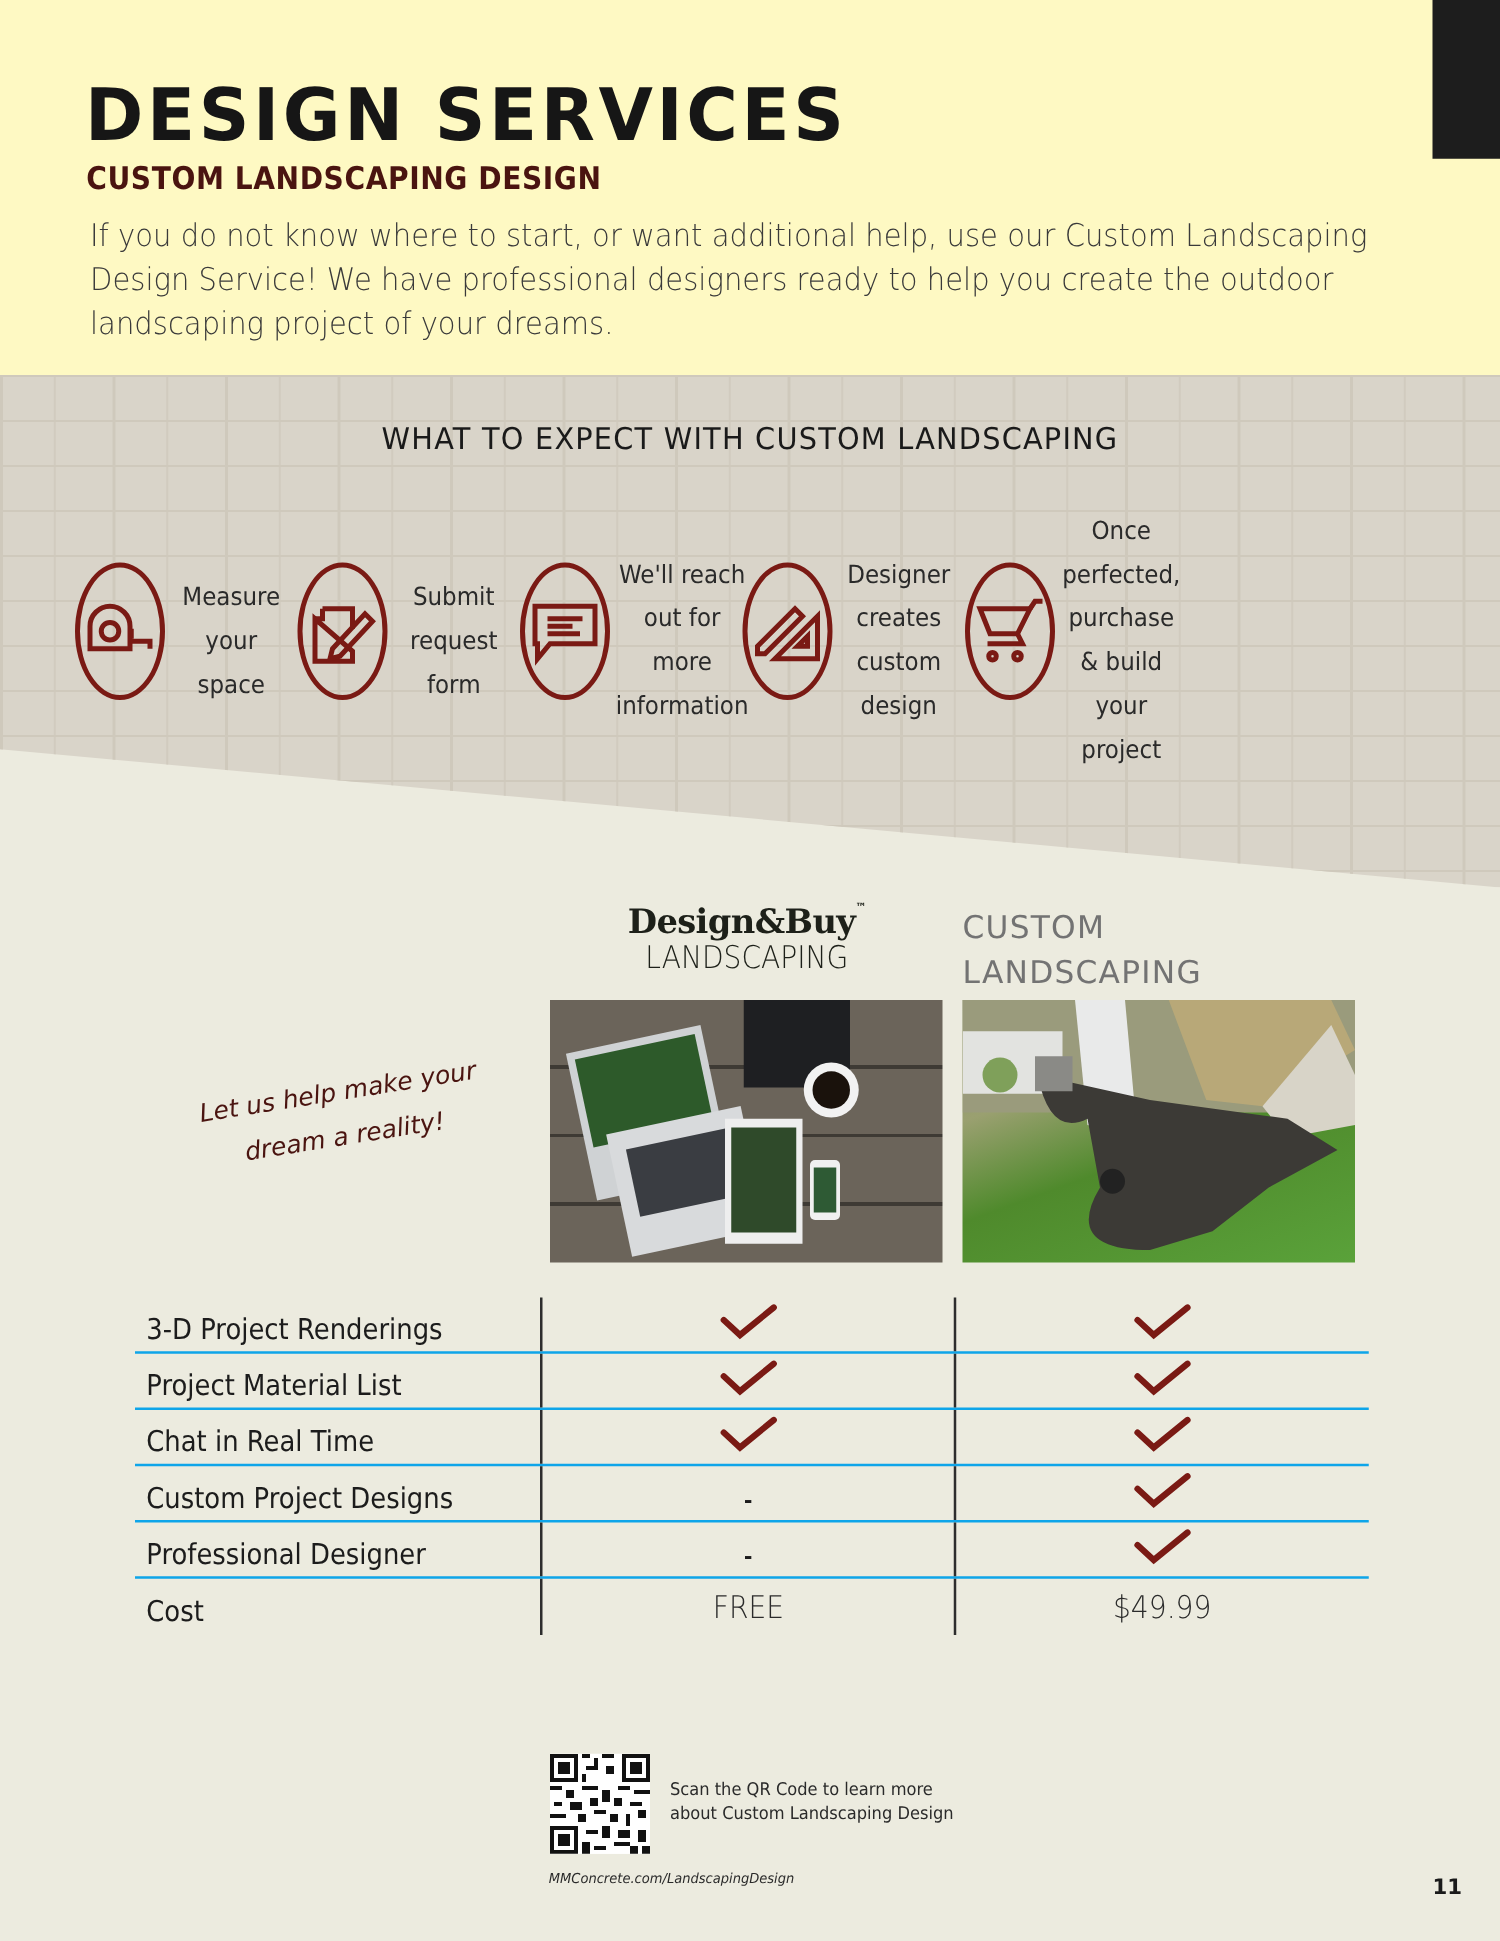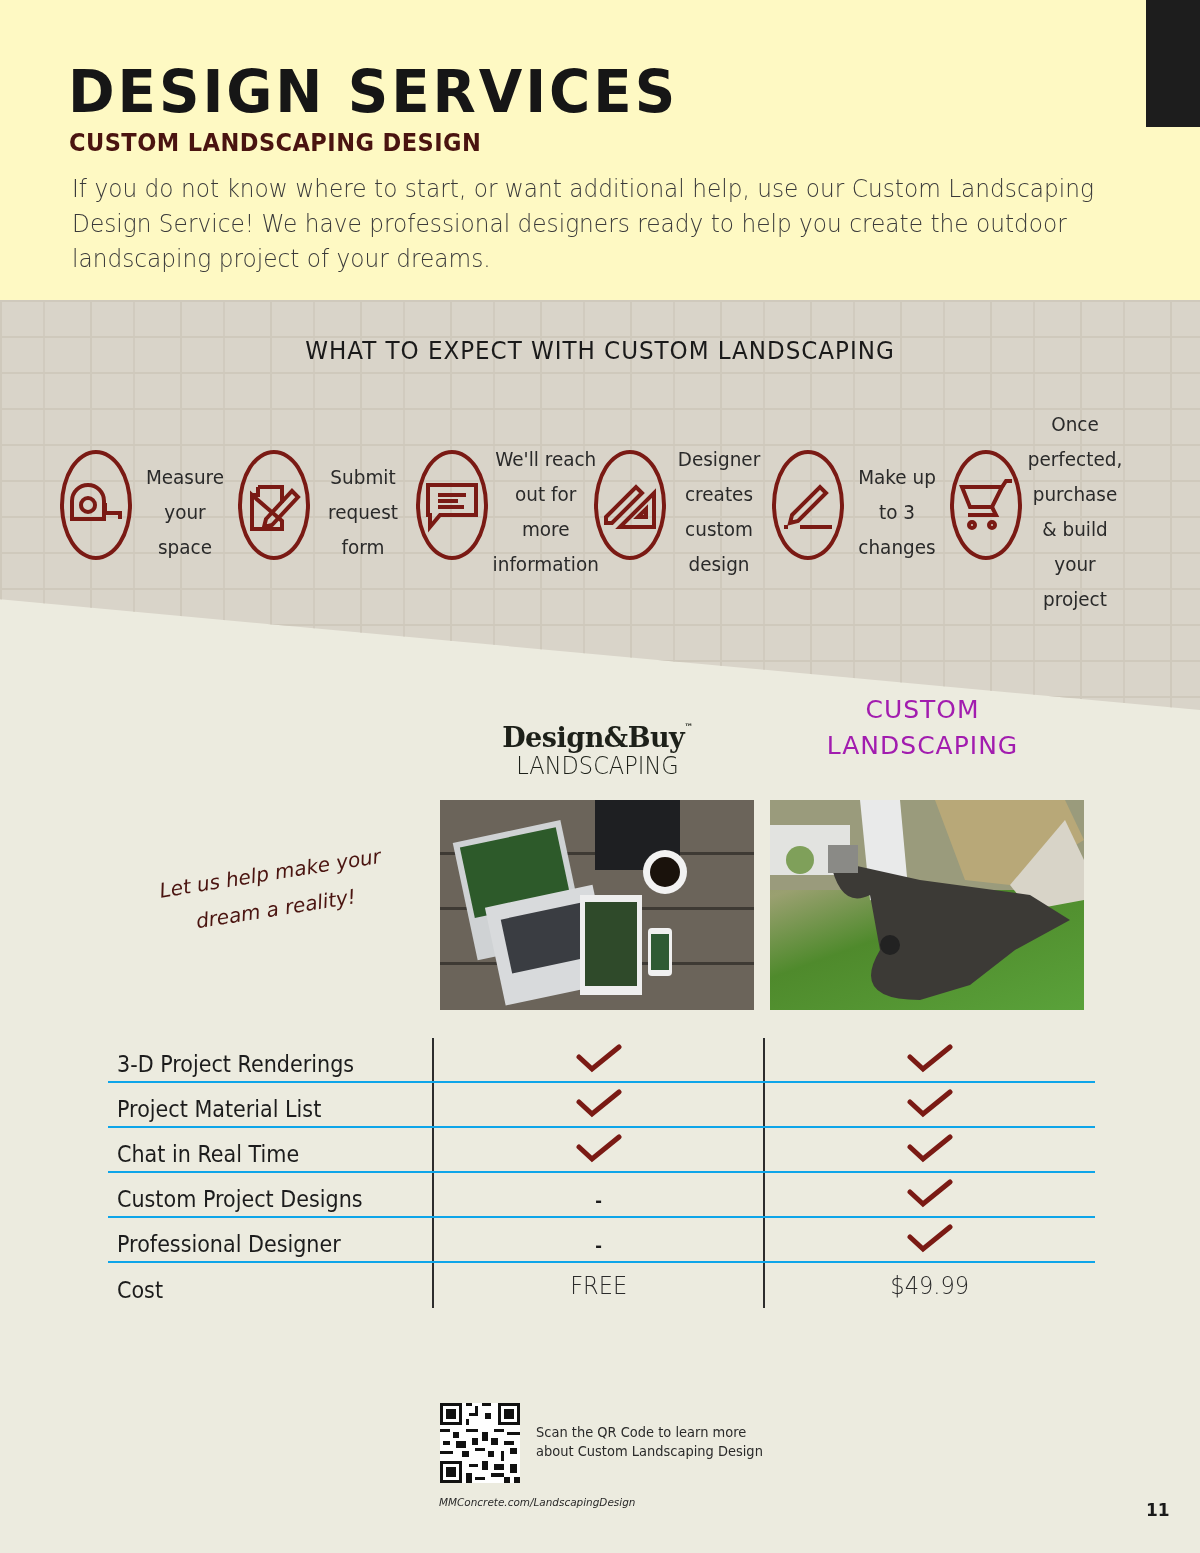--- a/index.html
+++ b/index.html
@@ -89,23 +89,23 @@
     .brand-name {
       font-family: "DejaVu Serif", serif; font-weight: bold; font-size: 27px;
       color: #1d2019; letter-spacing: -0.5px;
     }
     .brand-tm { font-size: 9px; vertical-align: top; font-family: "DejaVu Sans", sans-serif; }
     .brand-sub {
       font-family: "DejaVu Sans", sans-serif; font-size: 25px; color: #1d2019;
       transform: scaleX(0.9); margin-top: -2px; font-weight: 300;
     }
     .col-head-2 {
-      position: absolute; left: 770px; top: 692px; width: 305px; text-align: center;
+      position: absolute; left: 770px; top: 724px; width: 305px; text-align: left;
       font-family: "DejaVu Sans", sans-serif; font-size: 25px; line-height: 36px;
-      color: #a21caf; letter-spacing: 1px;
+      color: #737373; letter-spacing: 1px;
     }
     .photo {
       position: absolute; top: 800px; width: 314px; height: 210px; overflow: hidden;
     }
     .photo-1 {
       left: 440px;
       background:
         repeating-linear-gradient(180deg, #6b645a 0px, #6b645a 52px, #3e3a34 52px, #3e3a34 55px);
     }
     .photo-2 {
@@ -219,31 +219,20 @@
   <div class="step">
     <div class="step-circle">
       <svg viewBox="0 0 64 64" fill="none" stroke="#7a1a14" stroke-width="4">
         <path d="M8 44 L38 14 L44 20 L14 50 L8 50 Z"></path>
         <path d="M22 54 L56 20 V54 Z"></path>
         <path d="M40 44 L48 36 V44 Z"></path>
       </svg>
     </div>
     <div class="step-label">Designer creates
 custom design</div>
-  </div>
-  <div class="step">
-    <div class="step-circle">
-      <svg viewBox="0 0 64 64" fill="none" stroke="#7a1a14" stroke-width="4">
-        <path d="M16 42 L44 14 L50 20 L22 48 L14 50 Z"></path>
-        <line x1="24" y1="54" x2="56" y2="54"></line>
-        <line x1="8" y1="54" x2="12" y2="54"></line>
-      </svg>
-    </div>
-    <div class="step-label">Make up to 3
-changes</div>
   </div>
   <div class="step">
     <div class="step-circle">
       <svg viewBox="0 0 64 64" fill="none" stroke="#7a1a14" stroke-width="4">
         <path d="M8 14 H48 L38 34 H16 Z"></path>
         <path d="M48 14 L52 8 H58"></path>
         <path d="M38 34 L42 42 H14"></path>
         <circle cx="18" cy="52" r="3"></circle>
         <circle cx="38" cy="52" r="3"></circle>
       </svg>

